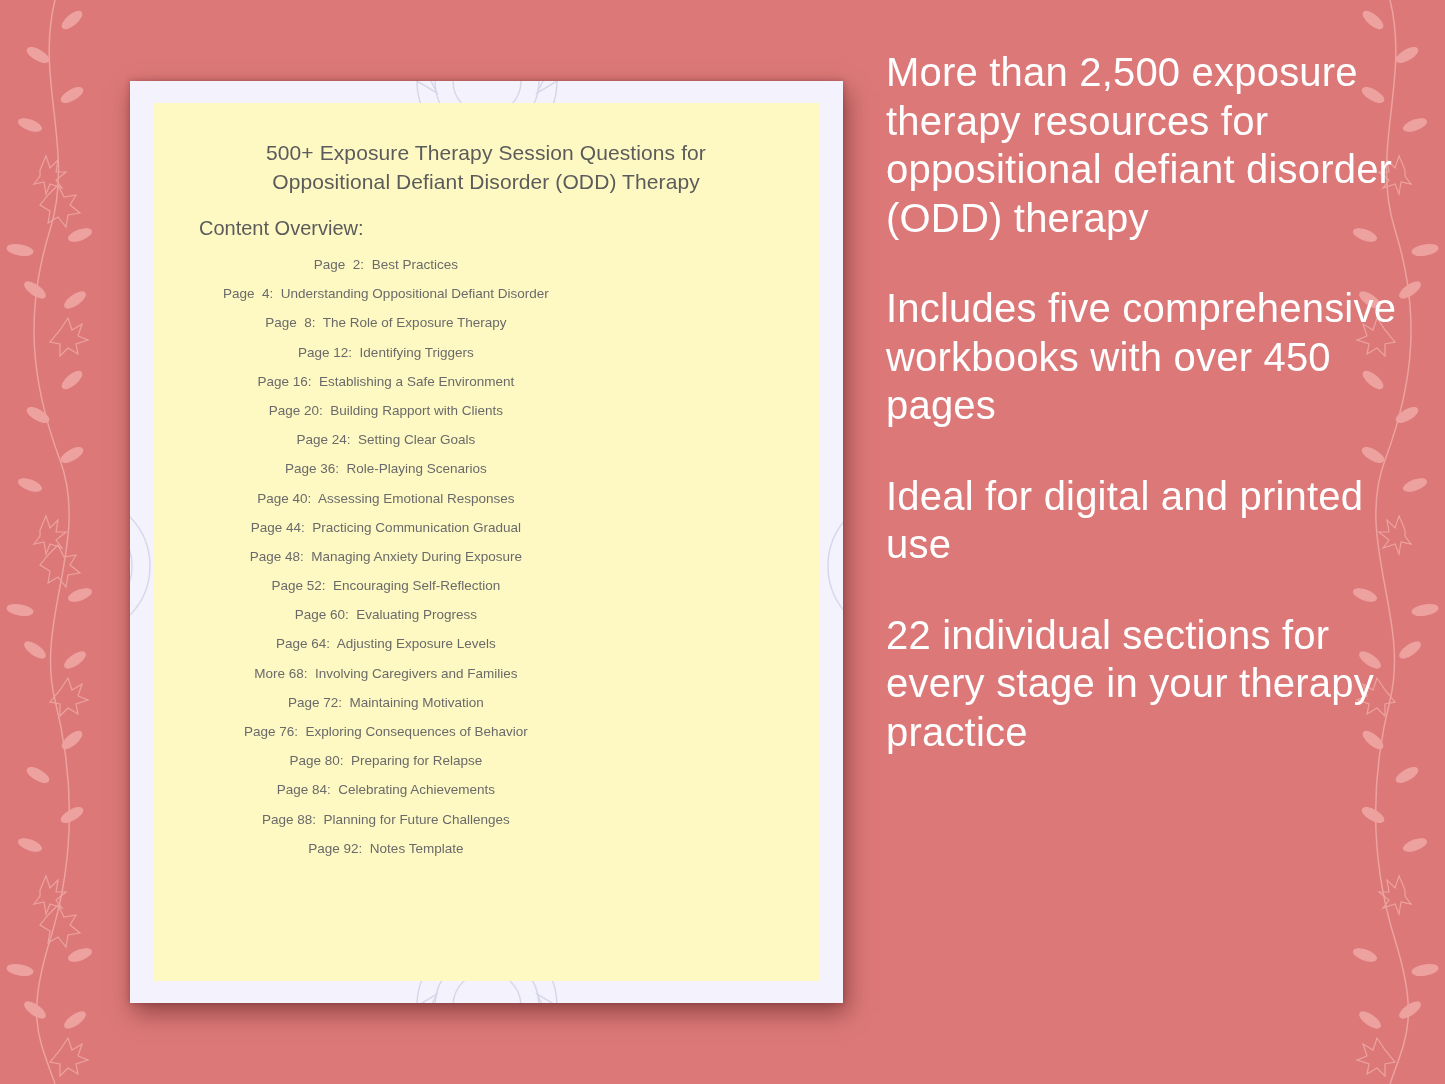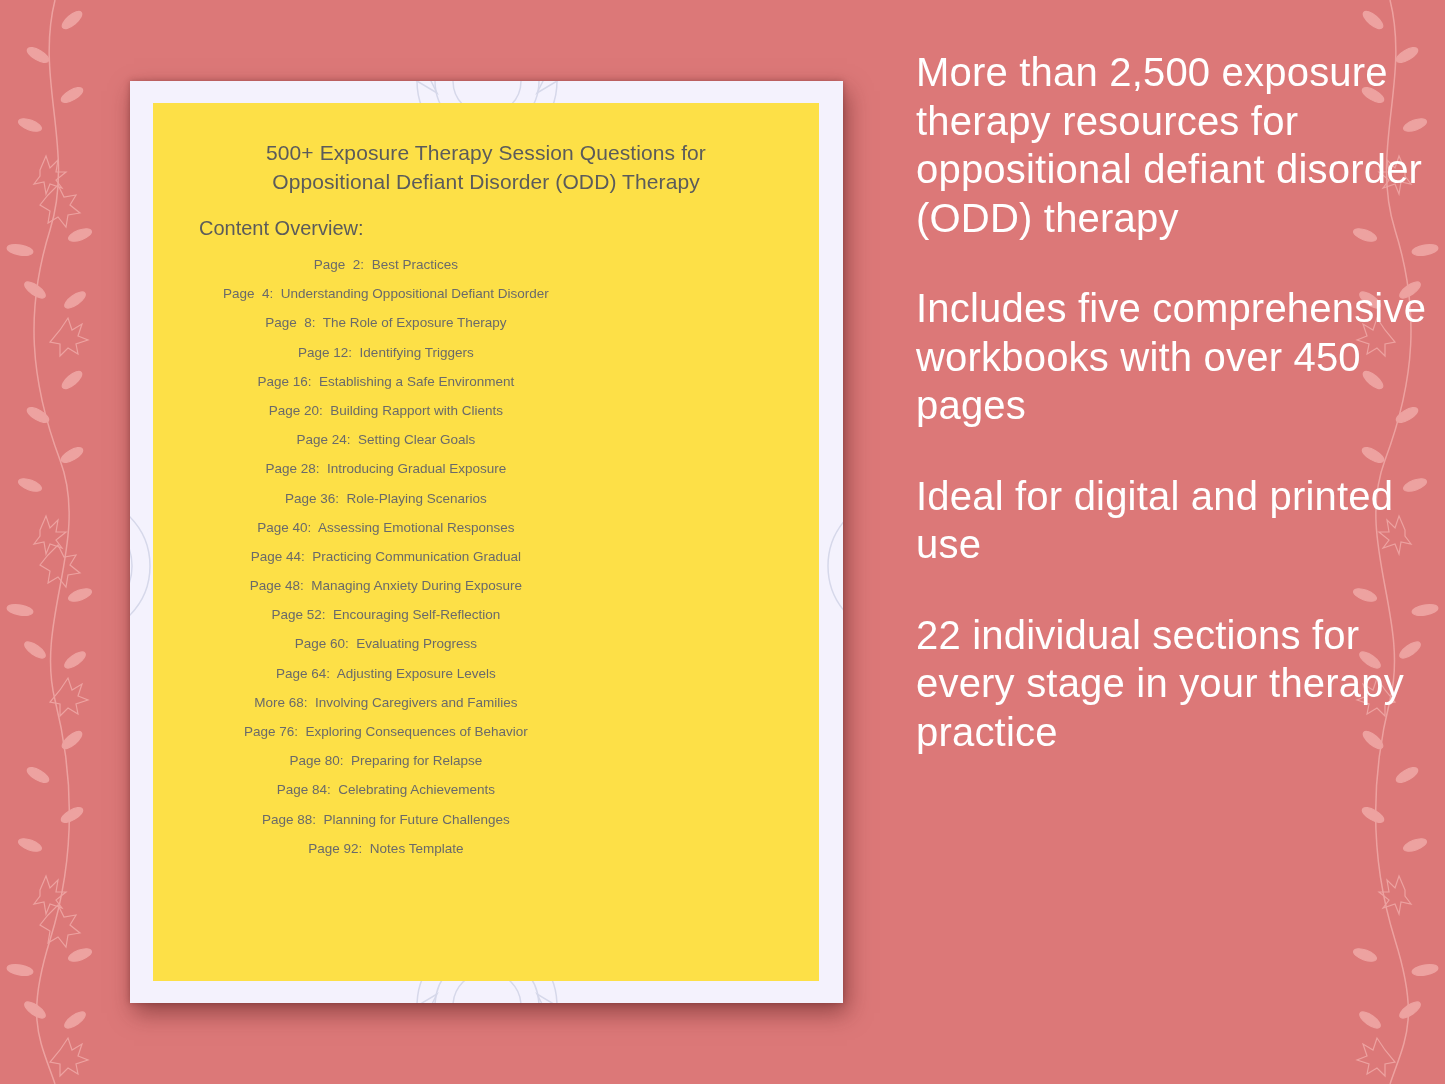--- a/index.html
+++ b/index.html
@@ -19,40 +19,40 @@
       overflow: hidden;
     }
     .mandala { position: absolute; }
     .mandala.top { left: 252px; top: -80px; }
     .mandala.bottom { left: 252px; top: 845px; }
     .mandala.right { left: 688px; top: 380px; }
     .mandala.leftm { left: -130px; top: 380px; }
 
     .sheet {
       position: absolute; left: 23px; top: 22px; width: 666px; height: 878px;
-      background: #fde047;
+      background: #fef9c3;
     }
     .doc-title {
       position: absolute; left: 0; top: 35px; width: 666px; text-align: center;
       color: #5b5b5b; font-size: 21px; line-height: 29px; font-weight: normal;
       letter-spacing: 0.1px;
     }
     .overview-label {
       position: absolute; left: 46px; top: 114px;
       color: #5b5b5b; font-size: 20px;
     }
     .toc { position: absolute; left: 70px; top: 152px; margin: 0; padding: 0; list-style: none; }
     .toc li {
       height: 29.2px; line-height: 20px; font-size: 13.5px; color: #6a6a6a;
       white-space: pre;
       text-align: center;
     }
 
     .features {
-      position: absolute; left: 916px; top: 48px; width: 530px;
+      position: absolute; left: 886px; top: 48px; width: 530px;
       color: #ffffff;
     }
     .feature {
       font-size: 40px; line-height: 48.5px; margin: 0 0 42px 0;
       font-weight: normal; letter-spacing: 0.2px;
     }
   </style>
 </head>
 <body>
 
@@ -136,29 +136,29 @@
     </div>
     <div class="overview-label">Content Overview:</div>
     <ul class="toc">
       <li><span>Page  2:</span>  <span>Best Practices</span></li>
       <li><span>Page  4:</span>  <span>Understanding Oppositional Defiant Disorder</span></li>
       <li><span>Page  8:</span>  <span>The Role of Exposure Therapy</span></li>
       <li><span>Page 12:</span>  <span>Identifying Triggers</span></li>
       <li><span>Page 16:</span>  <span>Establishing a Safe Environment</span></li>
       <li><span>Page 20:</span>  <span>Building Rapport with Clients</span></li>
       <li><span>Page 24:</span>  <span>Setting Clear Goals</span></li>
-      <li><span>Page 28:</span>  <span>Introducing Gradual Exposure</span></li>
       <li><span>Page 36:</span>  <span>Role-Playing Scenarios</span></li>
       <li><span>Page 40:</span>  <span>Assessing Emotional Responses</span></li>
       <li><span>Page 44:</span>  <span>Practicing Communication Gradual</span></li>
       <li><span>Page 48:</span>  <span>Managing Anxiety During Exposure</span></li>
       <li><span>Page 52:</span>  <span>Encouraging Self-Reflection</span></li>
       <li><span>Page 60:</span>  <span>Evaluating Progress</span></li>
       <li><span>Page 64:</span>  <span>Adjusting Exposure Levels</span></li>
       <li><span>More 68:</span>  <span>Involving Caregivers and Families</span></li>
+      <li><span>Page 72:</span>  <span>Maintaining Motivation</span></li>
       <li><span>Page 76:</span>  <span>Exploring Consequences of Behavior</span></li>
       <li><span>Page 80:</span>  <span>Preparing for Relapse</span></li>
       <li><span>Page 84:</span>  <span>Celebrating Achievements</span></li>
       <li><span>Page 88:</span>  <span>Planning for Future Challenges</span></li>
       <li><span>Page 92:</span>  <span>Notes Template</span></li>
     </ul>
   </div>
 </div>
 
 <div class="features">

